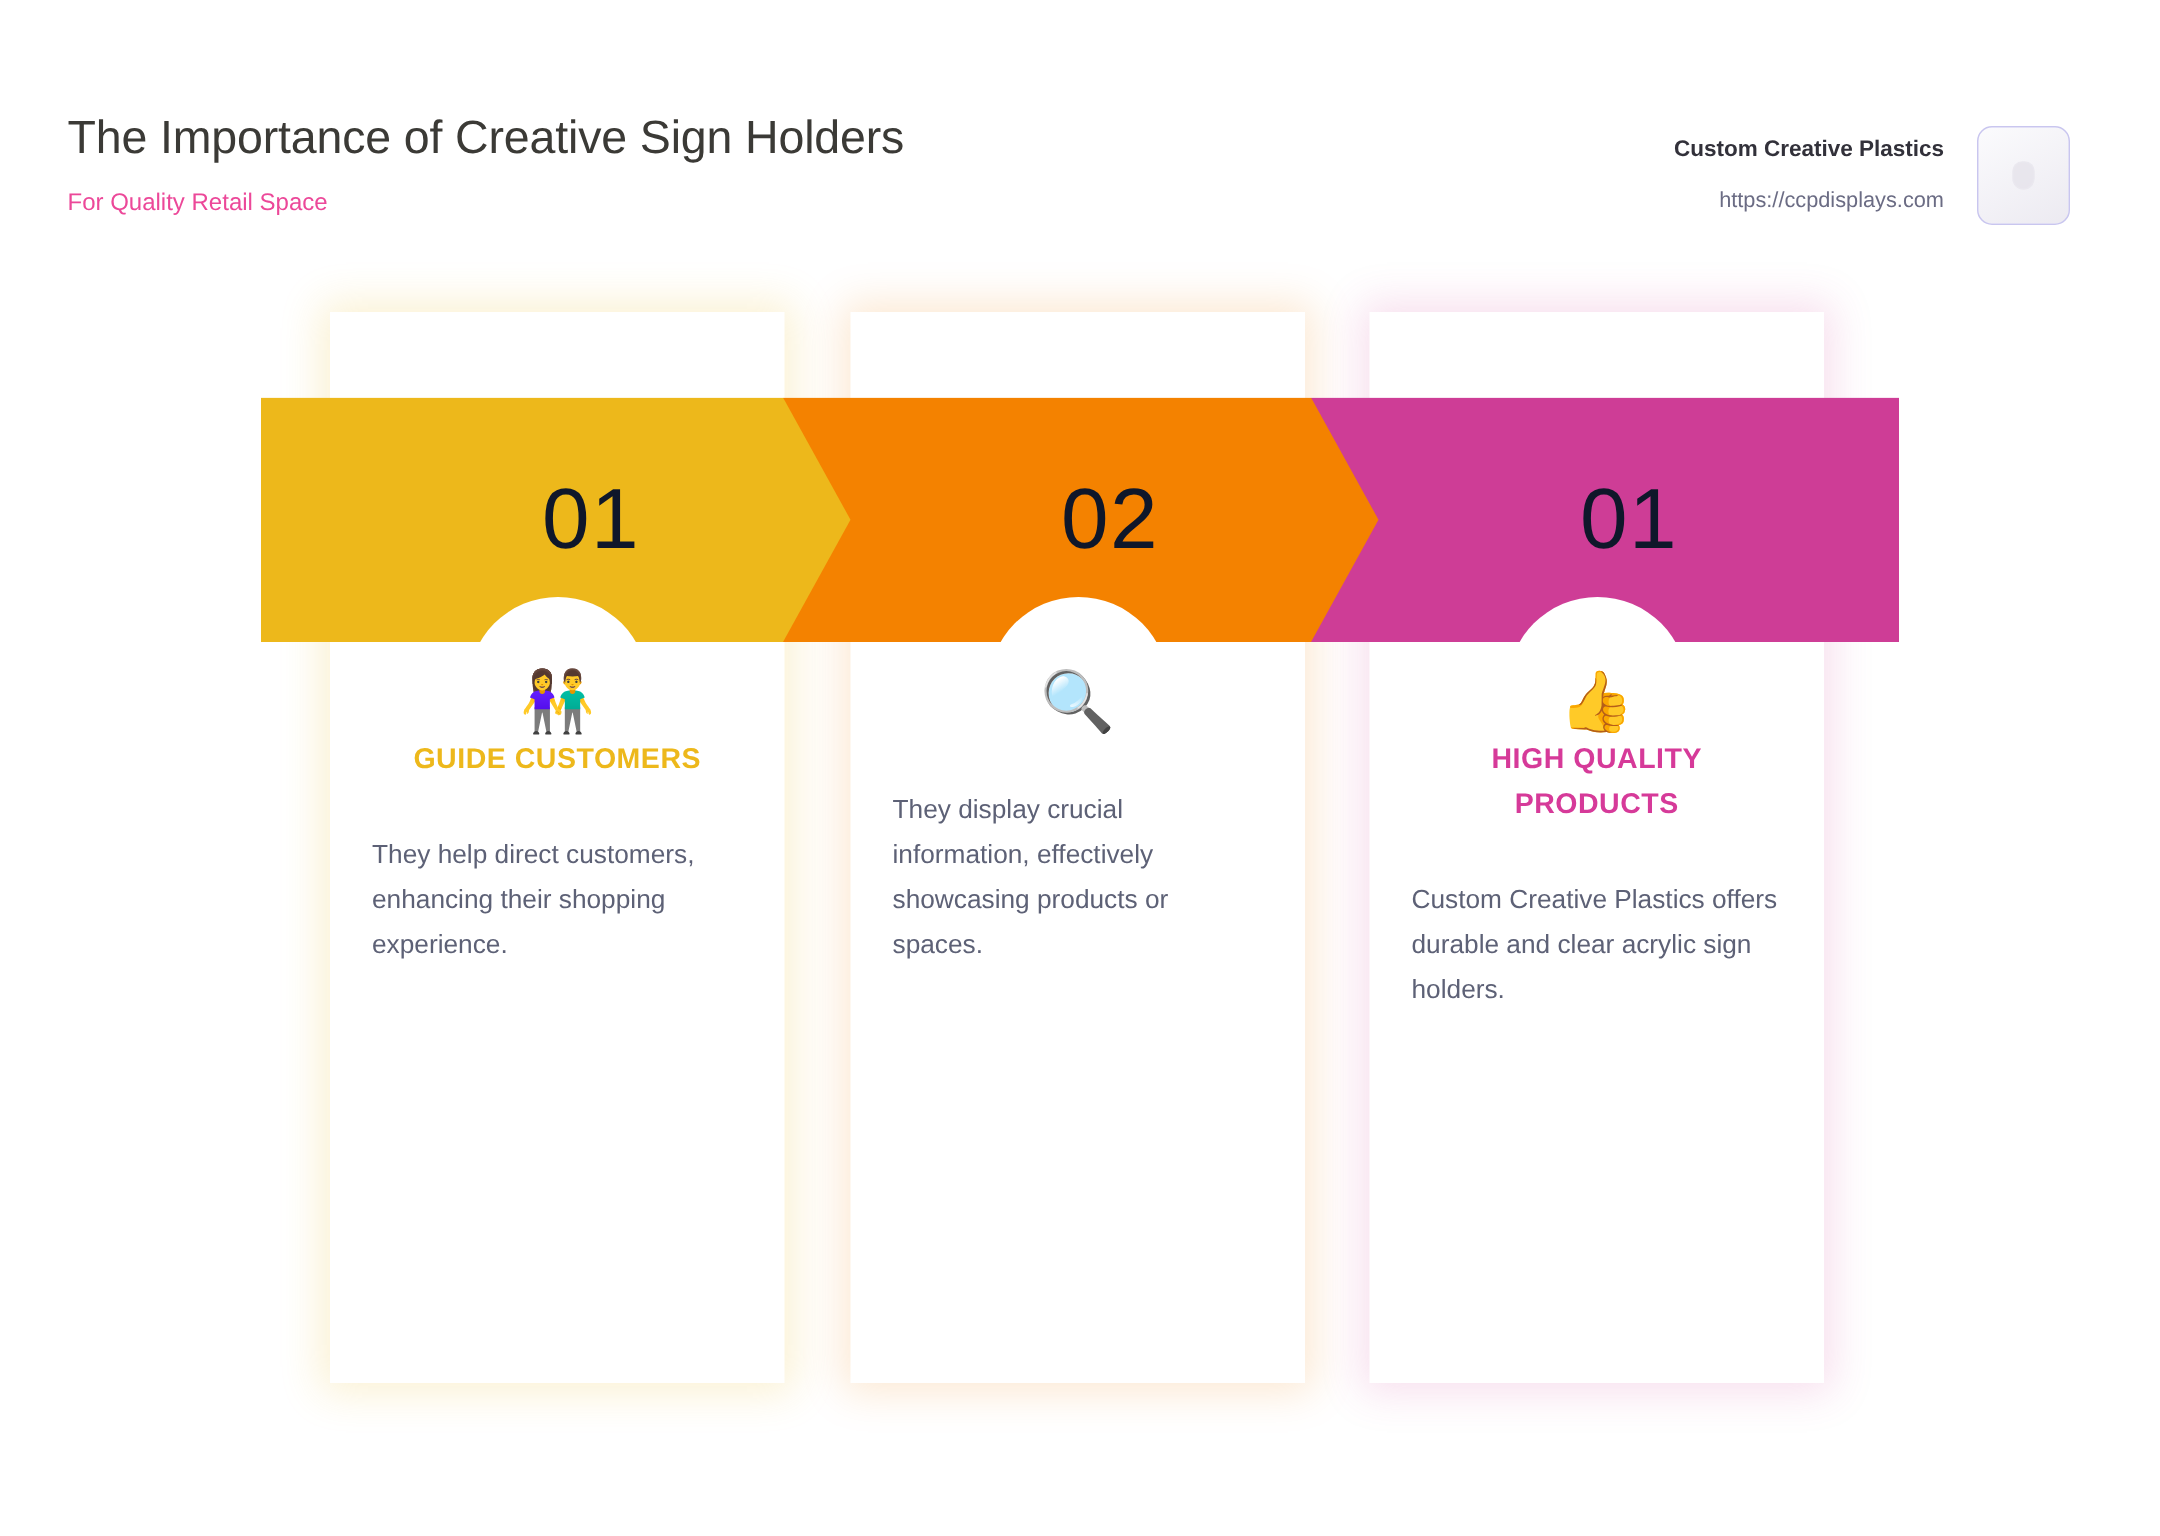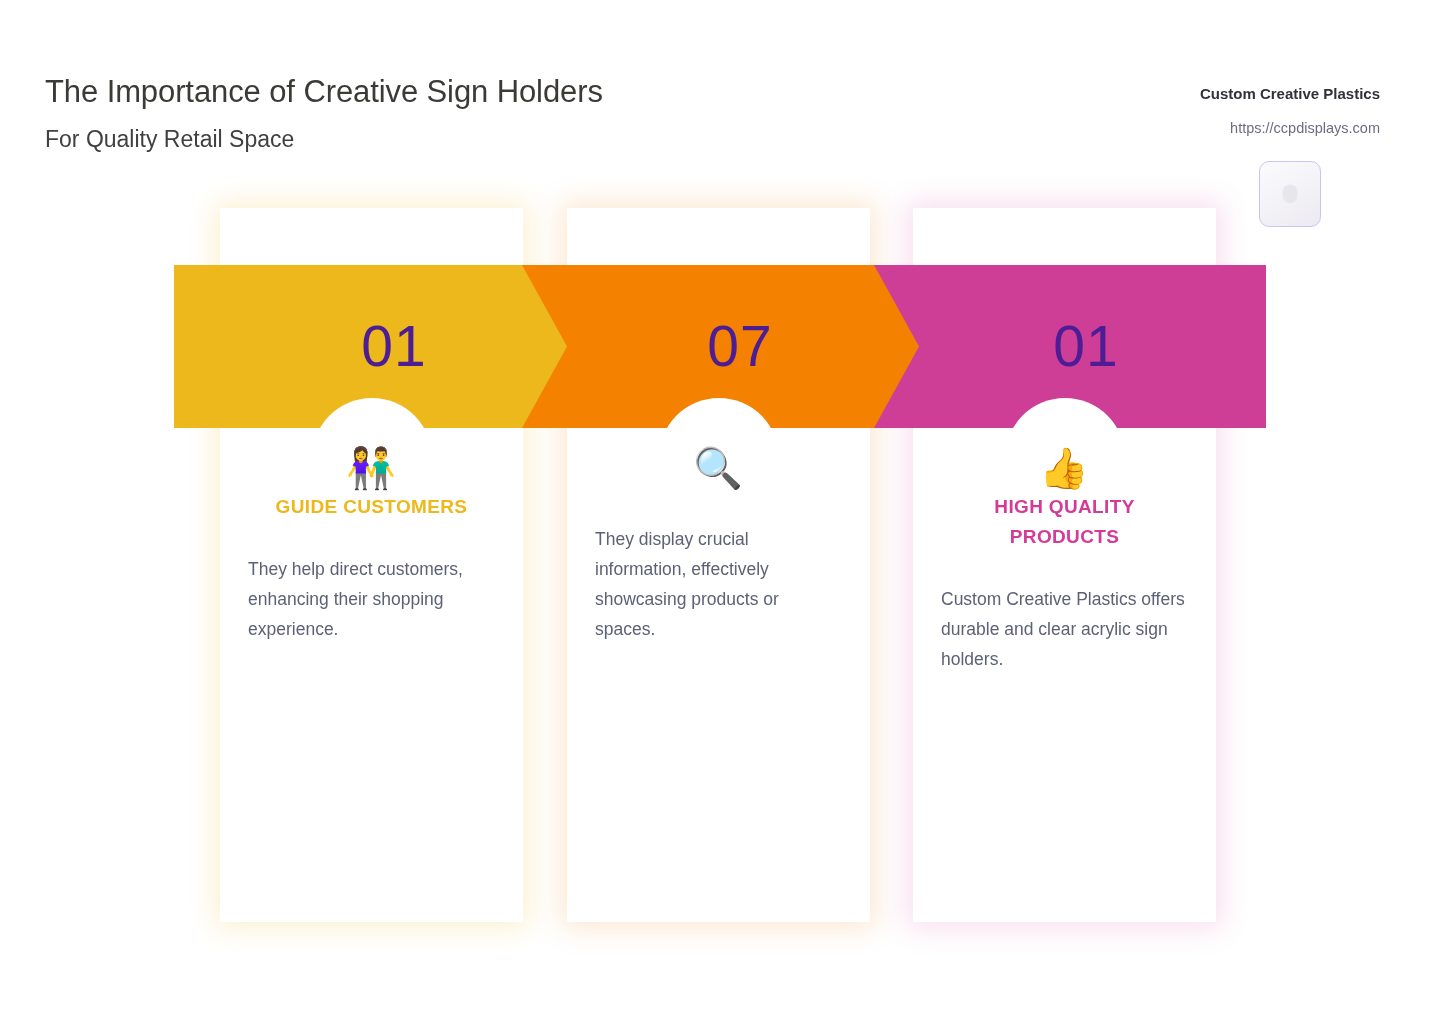--- a/index.html
+++ b/index.html
@@ -37,35 +37,34 @@
     font-size: 31px;
     font-weight: 400;
     color: #3b3a36;
     letter-spacing: -0.1px;
     line-height: 1.15;
     white-space: nowrap;
   }
 
   #page-subtitle {
     margin-top: 16px;
-    font-size: 23px;
+    font-size: 16px;
     font-weight: 400;
-    color: #404040;
+    color: #ec4899;
     line-height: 1.2;
     white-space: nowrap;
   }
 
   #brand-block {
     position: absolute;
     right: 60px;
     top: 84px;
     display: flex;
     align-items: center;
     gap: 22px;
-    flex-direction: column;
   }
 
   #brand-text {
     text-align: right;
   }
 
   #brand-name {
     font-size: 15px;
     font-weight: bold;
     color: #32313a;
@@ -185,21 +184,21 @@
   }
   #banner svg { display: block; width: 1092px; height: 163px; }
 
   .step-num {
     position: absolute;
     top: 0;
     height: 163px;
     display: flex;
     align-items: center;
     justify-content: center;
-    color: #4c1d95;
+    color: #0f172a;
     font-size: 57px;
     font-weight: 300;
     letter-spacing: 1px;
     line-height: 1;
     font-family: "Liberation Sans", sans-serif;
     pointer-events: none;
   }
   .step-num.n0 { left: 120px;  width: 200px; }
   .step-num.n1 { left: 466px;  width: 200px; }
   .step-num.n2 { left: 812px;  width: 200px; }
@@ -273,17 +272,17 @@
 
         <rect x="700" y="0" width="392" height="163" fill="#ce3d96"></rect>
 
         <path d="M348 0 H 700 L 745 81.5 L 700 163 H 348 Z" fill="#f48200"></path>
 
         <path d="M0 0 H 348 L 393 81.5 L 348 163 H 0 Z" fill="#edb81b"></path>
       </g>
     </svg>
 
     <div class="step-num n0">01</div>
-    <div class="step-num n1">07</div>
+    <div class="step-num n1">02</div>
     <div class="step-num n2">01</div>
   </div>
 
 </div>
 
 </body></html>

